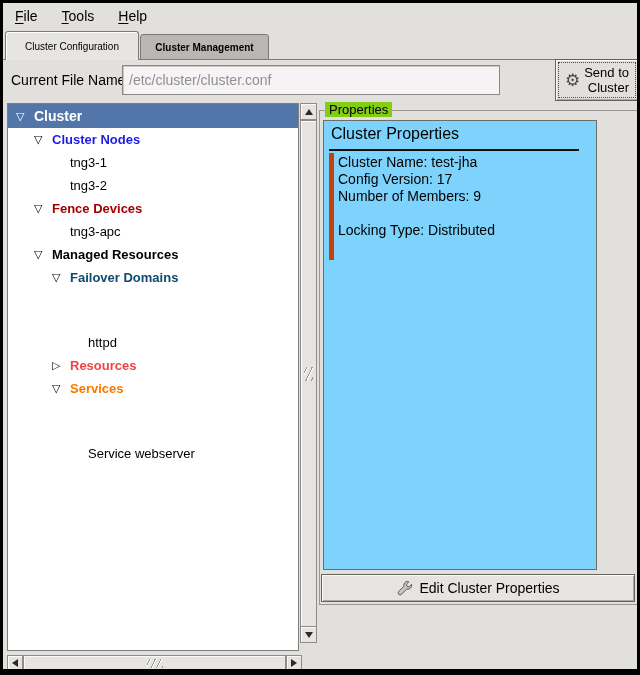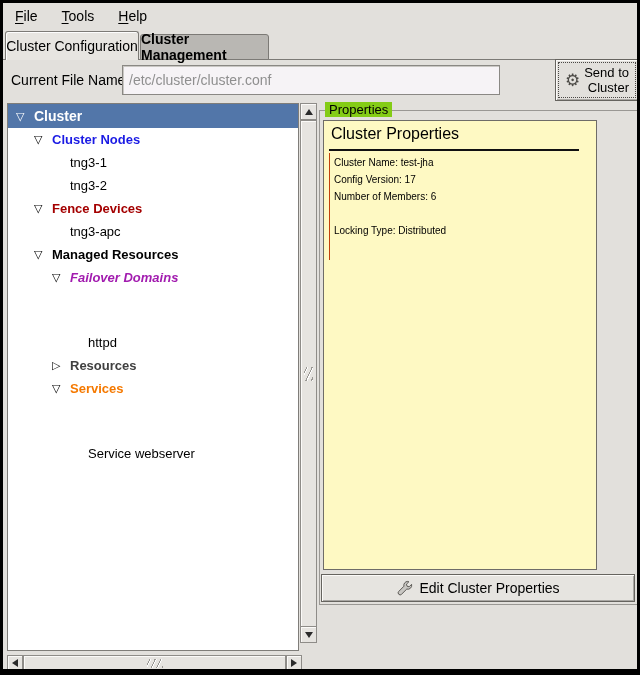--- a/index.html
+++ b/index.html
@@ -9,21 +9,21 @@
     background:#e2e0dc;
     border:3px solid #000;border-bottom:6px solid #000;
     font-family:"Liberation Sans","DejaVu Sans",sans-serif;
     color:#000;overflow:hidden;
   }
   
   .menubar{position:absolute;left:0;top:1px;height:24px;display:flex;align-items:center;padding-left:10px;}
   .menu-item{font-size:14px;padding:2px 10px 2px 2px;margin-right:12px;cursor:default;}
   
   .nb-line{position:absolute;left:0;top:56px;width:100%;height:1px;background:#7c7a76;}
-  .tab{position:absolute;font-size:14px;display:flex;align-items:center;justify-content:center;}
+  .tab{position:absolute;font-size:10px;display:flex;align-items:center;justify-content:center;}
   .tab.active{
     left:2px;top:28px;width:134px;height:29px;background:#e7e5e1;
     border:1px solid #7c7a76;border-bottom:none;border-radius:3px 3px 0 0;
     box-shadow:inset 1px 1px 0 #fdfdfd;z-index:3;
   }
   .tab.inactive{
     left:137px;top:31px;width:129px;height:26px;background:#b9b7b3;
     border:1px solid #7c7a76;border-radius:3px 3px 0 0;z-index:2;font-weight:bold;
   }
   
@@ -76,28 +76,28 @@
     background:repeating-linear-gradient(115deg,transparent 0 2px,#9a9894 2px 3px,#fdfdfd 3px 4px,transparent 4px 5px);}
   .tri-up{width:0;height:0;border-left:4px solid transparent;border-right:4px solid transparent;border-bottom:6px solid #2b2b2b;}
   .tri-down{width:0;height:0;border-left:4px solid transparent;border-right:4px solid transparent;border-top:6px solid #2b2b2b;}
   .tri-left{width:0;height:0;border-top:4px solid transparent;border-bottom:4px solid transparent;border-right:6px solid #2b2b2b;}
   .tri-right{width:0;height:0;border-top:4px solid transparent;border-bottom:4px solid transparent;border-left:6px solid #2b2b2b;}
   
   .frame{position:absolute;left:316px;top:107px;width:319px;height:495px;border:1px solid #9a9894;}
   .frame-label{position:absolute;left:5px;top:-9px;background:#84cc16;padding:0 4px;font-size:13px;}
   .props-box{
     position:absolute;left:3px;top:9px;width:274px;height:450px;
-    background:#fef9c3;border:1px solid #6e6c68;overflow:hidden;
+    background:#7dd3fc;border:1px solid #6e6c68;overflow:hidden;
   }
   .props-heading{position:absolute;left:7px;top:4px;font-size:16px;}
   .props-hr{position:absolute;left:5px;top:28px;width:250px;height:2px;background:#111;}
   .props-text{
     position:absolute;left:5px;top:32px;height:107px;
-    border-left:1px solid #c2410c;padding:1px 0 0 4px;
-    font-size:10px;line-height:17px;
+    border-left:5px solid #c2410c;padding:1px 0 0 4px;
+    font-size:14px;line-height:17px;
   }
   .props-text div{min-height:17px;white-space:nowrap;}
   .edit-btn{
     position:absolute;left:1px;top:463px;width:314px;height:28px;
     background:#e6e4e0;border:1px solid #66645f;
     box-shadow:inset 1px 1px 0 #fbfaf8, inset -1px -1px 0 #a9a7a3;
     display:flex;align-items:center;justify-content:center;
     font-size:14px;cursor:default;
   }
   .edit-btn svg{margin-right:6px;}
@@ -153,29 +153,29 @@
     <div class="row lv2">
       <span class="expander"></span>
       <span class="lbl" style="color: rgb(0, 0, 0);">tng3-apc</span>
     </div>
     <div class="row lv1">
       <span class="expander">▽</span>
       <span class="lbl bold" style="color: rgb(0, 0, 0);">Managed Resources</span>
     </div>
     <div class="row lv2">
       <span class="expander">▽</span>
-      <span class="lbl bold" style="color: #a21caf; font-style: italic;">Failover Domains</span>
+      <span class="lbl bold" style="color: #0c4a6e;">Failover Domains</span>
     </div>
     <div class="row lv3">
       <span class="expander"></span>
       <span class="lbl" style="color: rgb(0, 0, 0);">httpd</span>
     </div>
     <div class="row lv2">
       <span class="expander">▷</span>
-      <span class="lbl bold" style="color: #404040;">Resources</span>
+      <span class="lbl bold" style="color: #ef4444;">Resources</span>
     </div>
     <div class="row lv2">
       <span class="expander">▽</span>
       <span class="lbl bold" style="color: rgb(245, 121, 0);">Services</span>
     </div>
     <div class="row lv3">
       <span class="expander"></span>
       <span class="lbl" style="color: rgb(0, 0, 0);">Service webserver</span>
     </div>
   </div>
@@ -205,21 +205,21 @@
   </div>
 
   <div class="frame">
     <span class="frame-label">Properties</span>
     <div class="props-box">
       <div class="props-heading">Cluster Properties</div>
       <div class="props-hr"></div>
       <div class="props-text">
         <div>Cluster Name: test-jha</div>
         <div>Config Version: 17</div>
-        <div>Number of Members: 6</div>
+        <div>Number of Members: 9</div>
         <div></div>
         <div>Locking Type: Distributed</div>
       </div>
     </div>
     <div class="edit-btn">
       <svg width="17" height="17" viewBox="0 0 18 18">
         <path d="M12.4 1.5 a4.1 4.1 0 0 0 -4.0 5.1 L2.9 12.1 a2.1 2.1 0 1 0 3.0 3.0 L11.4 9.6 a4.1 4.1 0 0 0 5.1 -5.0 L13.9 7.2 L11.7 6.6 L11.1 4.4 L13.7 1.8 A4.1 4.1 0 0 0 12.4 1.5 Z" fill="#c9c7c3" stroke="#55534f" stroke-width="1"></path>
       </svg>
       <span>Edit Cluster Properties</span>
     </div>

